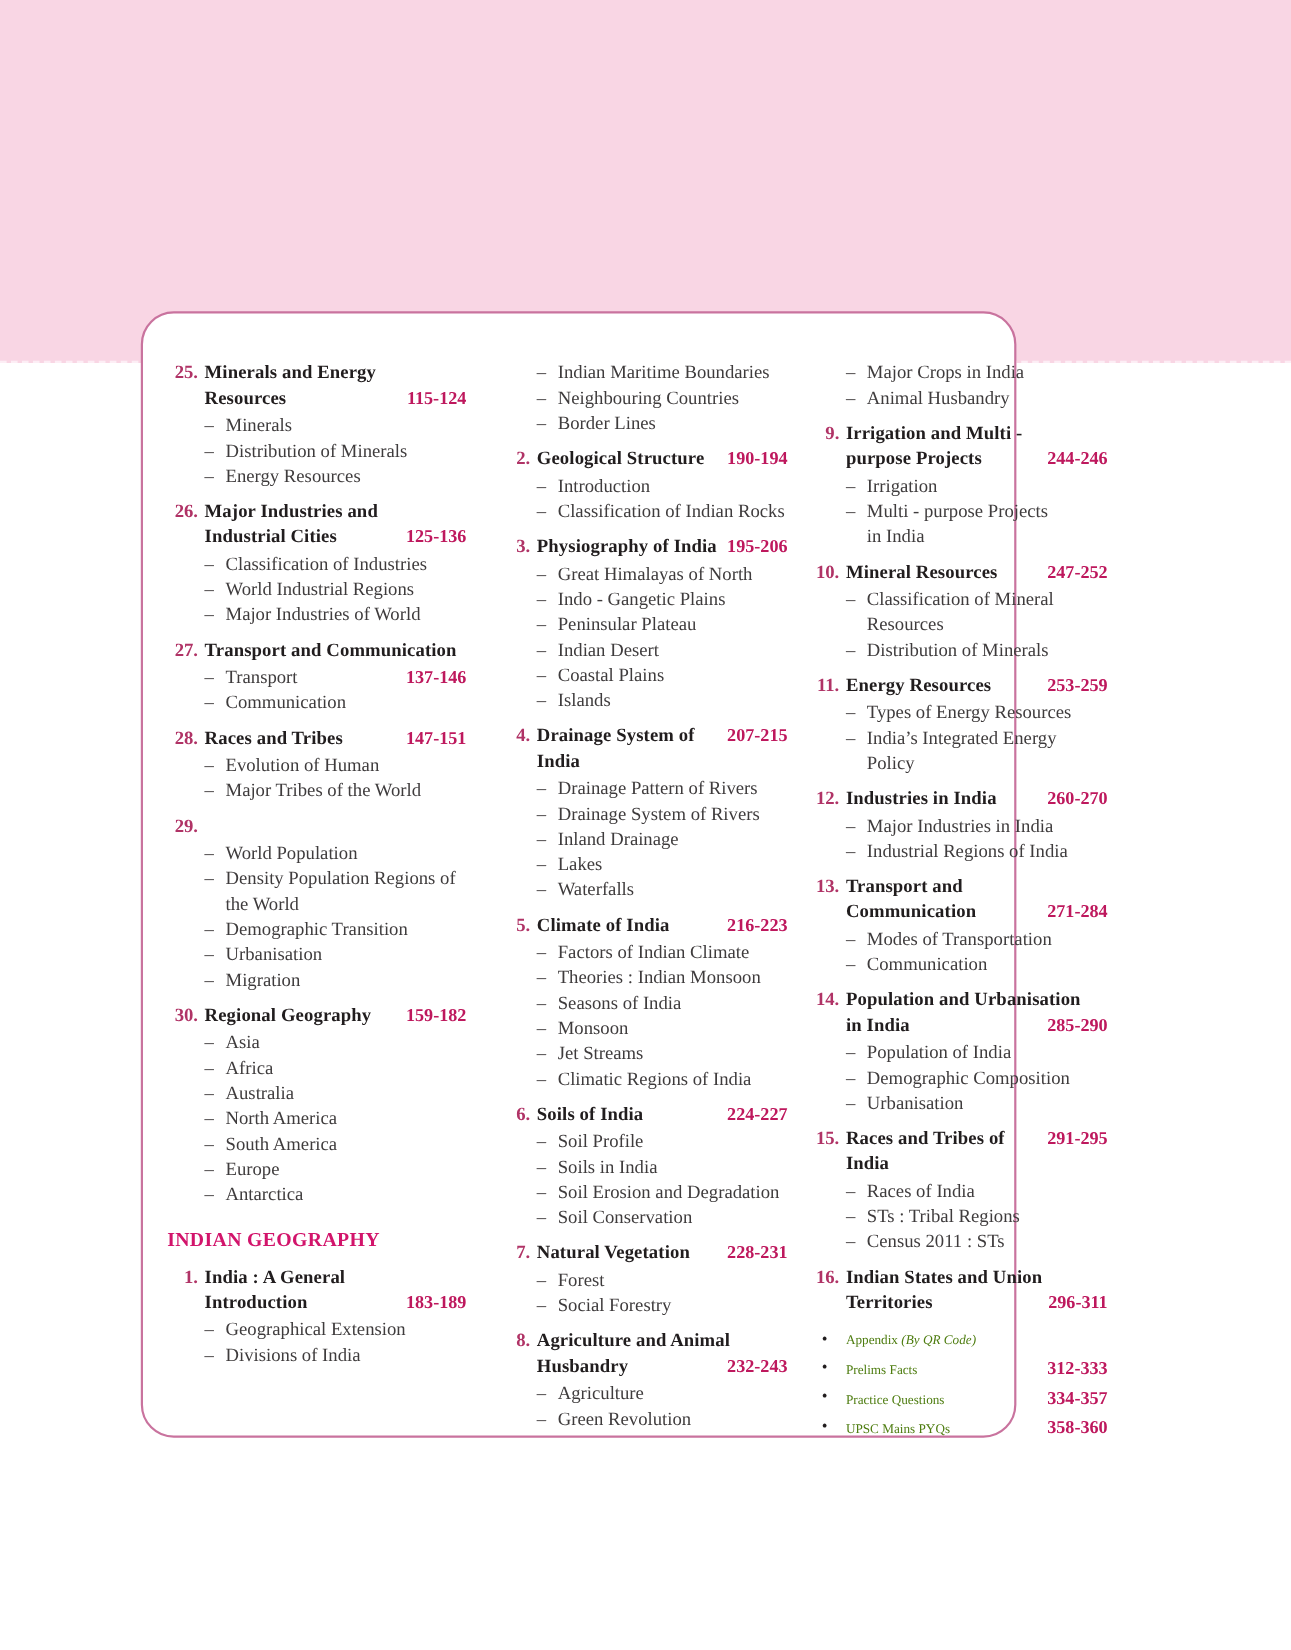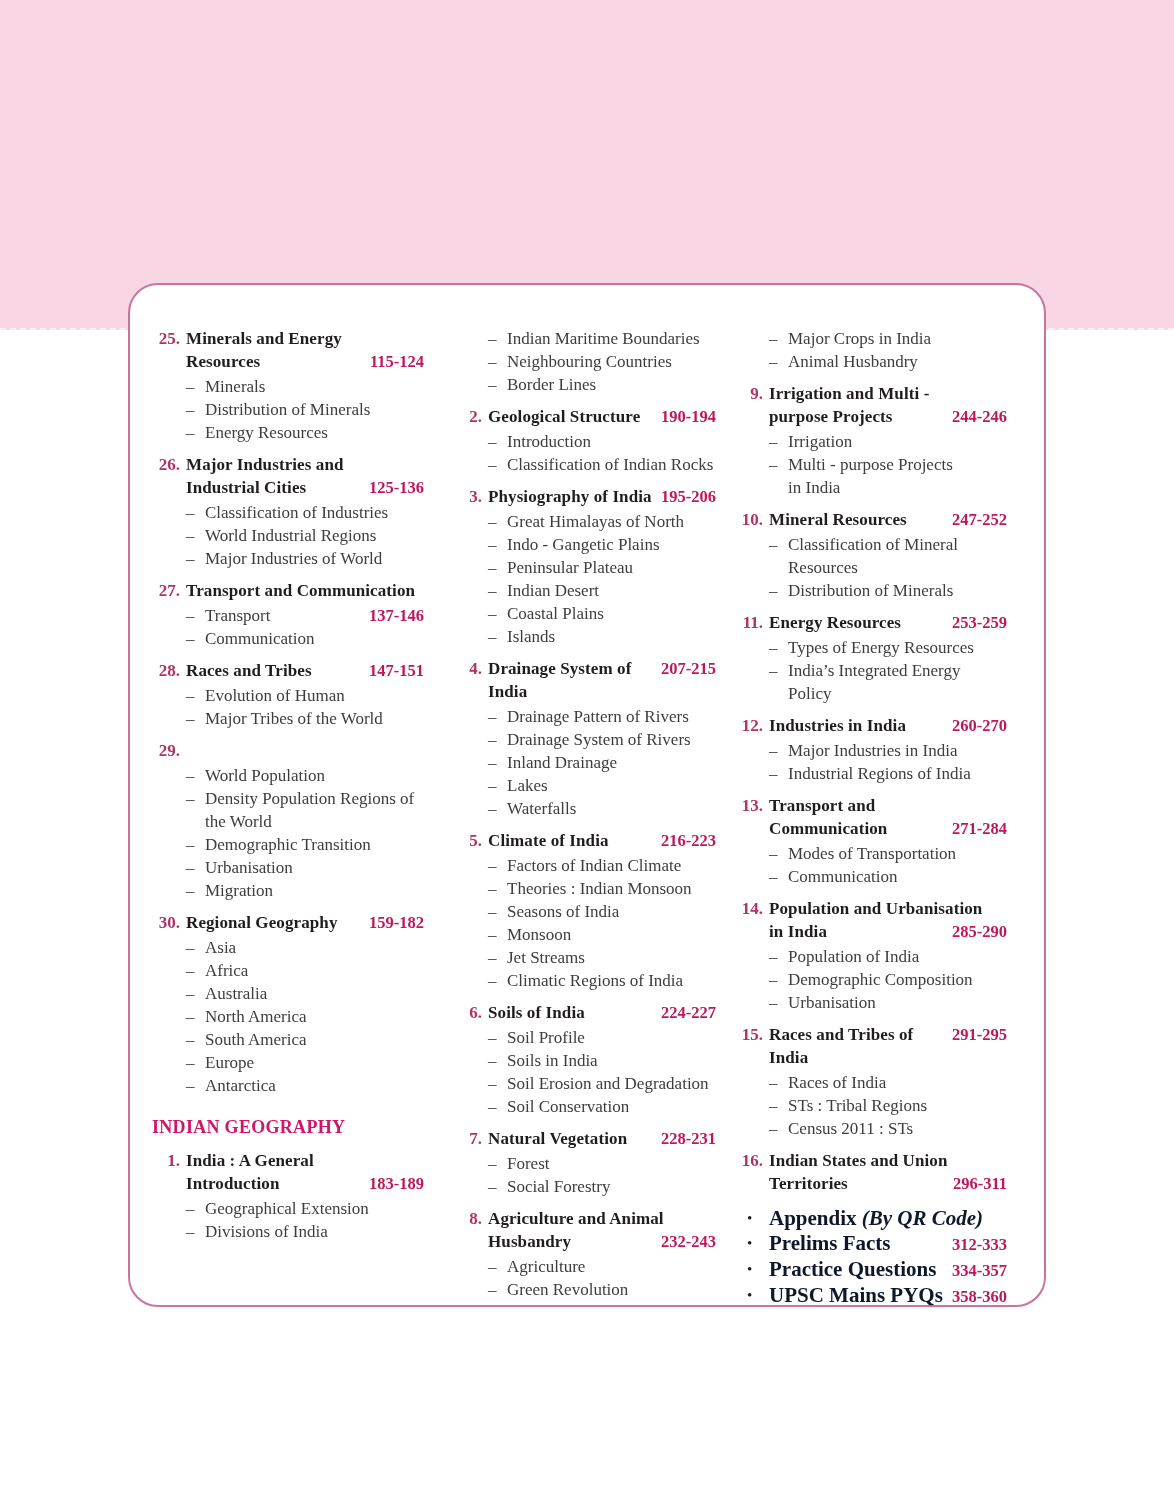--- a/index.html
+++ b/index.html
@@ -9,21 +9,21 @@
     background:#ffffff;
     font-family:"Liberation Serif", serif;
     -webkit-font-smoothing:antialiased;
   }
   .band {
     position:absolute; left:0; top:0; width:1174px; height:330px;
     background:#f9d6e4;
     border-bottom:2px dashed #fdeef5;
   }
   .card {
-    position:absolute; left:128px; top:283px; width:918px; height:1024px;
+    position:absolute; left:128px; top:283px; width:796px; height:1024px;
     background:#ffffff;
     border:2px solid #c9739e;
     border-radius:30px;
     padding:42px 38px 0 22px;
     display:flex;
   }
   .col { flex:none; }
   .col0 { width:272px; margin-right:30px; }
   .col1 { width:262px; margin-right:19px; }
   .col2 { width:272px; }
@@ -44,21 +44,21 @@
   .sub .t { color:#3f3c3d; font-size:17px; line-height:23px; }
 
   .sec-header {
     color:#d2146b; font-weight:bold; font-size:18px; line-height:26px;
     margin:17px 0 9px 0; letter-spacing:0.3px;
   }
 
   .bullet { display:flex; padding-left:12px; margin:2px 0; }
   .chapter + .bullet { margin-top:12px; }
   .dot { flex:none; width:10px; margin-right:12px; color:#211d1e; font-size:15px; line-height:23px; }
-  .bullet .t { color:#0f172a; font-size:21px; line-height:23px;font-weight:bold; }
+  .bullet .t { color:#4d7c0f; font-size:12px; line-height:23px; }
   .bullet .t i { font-style:italic; }
 </style>
 </head>
 <body>
 
 <div class="band"></div>
 
 <div class="card">
   <div class="col col0" id="col0">
       <div class="chapter">

